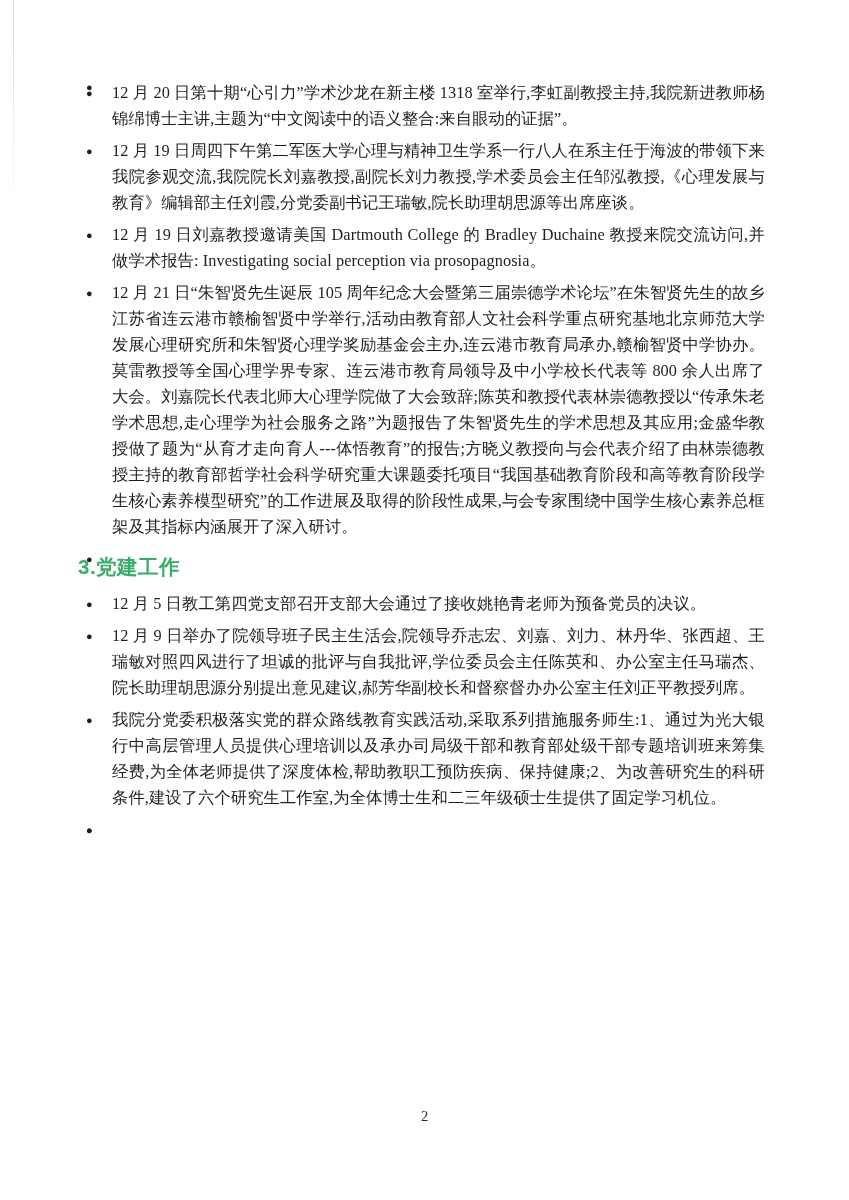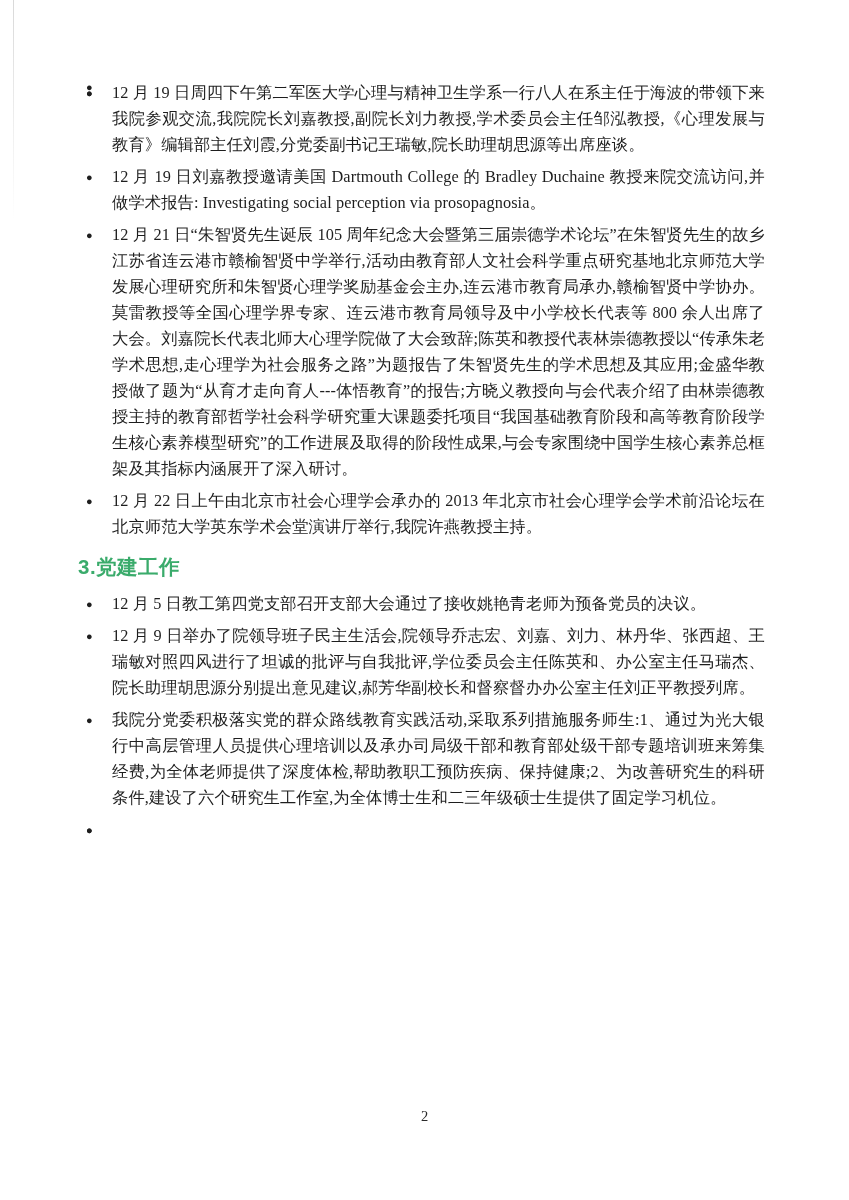--- a/index.html
+++ b/index.html
@@ -59,36 +59,36 @@
 <div class="page">
   <div class="scan-edge-left"></div>
 
   <div class="content">
 
     <div class="bullet">
       <span class="marker">●</span>
     </div>
     <div class="bullet">
       <span class="marker">●</span>
+      <span>12 月 20 日第十期“心引力”学术沙龙在新主楼 1318 室举行,李虹副教授主持,我院新进教师杨锦绵博士主讲,主题为“中文阅读中的语义整合:来自眼动的证据”。</span>
     </div>
     <div class="bullet">
       <span class="marker">●</span>
       <span>12 月 19 日周四下午第二军医大学心理与精神卫生学系一行八人在系主任于海波的带领下来我院参观交流,我院院长刘嘉教授,副院长刘力教授,学术委员会主任邹泓教授,《心理发展与教育》编辑部主任刘霞,分党委副书记王瑞敏,院长助理胡思源等出席座谈。</span>
     </div>
     <div class="bullet">
       <span class="marker">●</span>
       <span>12 月 19 日刘嘉教授邀请美国 Dartmouth College 的 Bradley Duchaine 教授来院交流访问,并做学术报告: Investigating social perception via prosopagnosia。</span>
     </div>
     <div class="bullet">
       <span class="marker">●</span>
       <span>12 月 21 日“朱智贤先生诞辰 105 周年纪念大会暨第三届崇德学术论坛”在朱智贤先生的故乡江苏省连云港市赣榆智贤中学举行,活动由教育部人文社会科学重点研究基地北京师范大学发展心理研究所和朱智贤心理学奖励基金会主办,连云港市教育局承办,赣榆智贤中学协办。莫雷教授等全国心理学界专家、连云港市教育局领导及中小学校长代表等 800 余人出席了大会。刘嘉院长代表北师大心理学院做了大会致辞;陈英和教授代表林崇德教授以“传承朱老学术思想,走心理学为社会服务之路”为题报告了朱智贤先生的学术思想及其应用;金盛华教授做了题为“从育才走向育人---体悟教育”的报告;方晓义教授向与会代表介绍了由林崇德教授主持的教育部哲学社会科学研究重大课题委托项目“我国基础教育阶段和高等教育阶段学生核心素养模型研究”的工作进展及取得的阶段性成果,与会专家围绕中国学生核心素养总框架及其指标内涵展开了深入研讨。</span>
     </div>
     <div class="bullet">
       <span class="marker">●</span>
-      <span>12 月 22 日上午由北京市社会心理学会承办的 2013 年北京市社会心理学会学术前沿论坛在北京师范大学英东学术会堂演讲厅举行,我院许燕教授主持。</span>
     </div>
 
     <div class="heading">
       <span class="num">3.</span><span class="title">党建工作</span>
     </div>
 
     <div class="bullet">
       <span class="marker">●</span>
       <span>12 月 5 日教工第四党支部召开支部大会通过了接收姚艳青老师为预备党员的决议。</span>
     </div>

